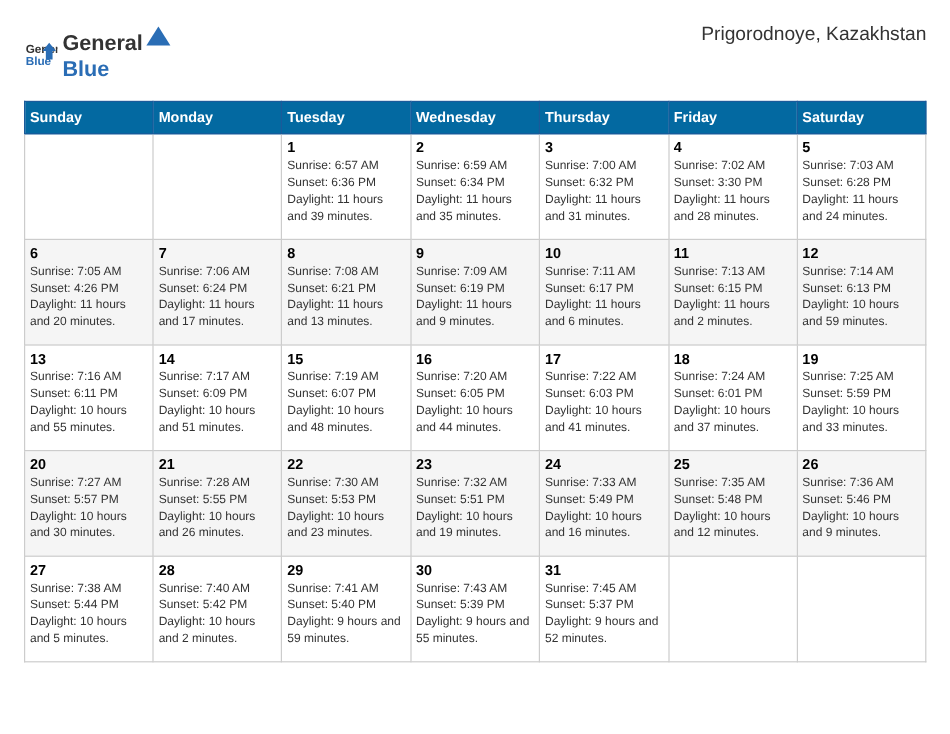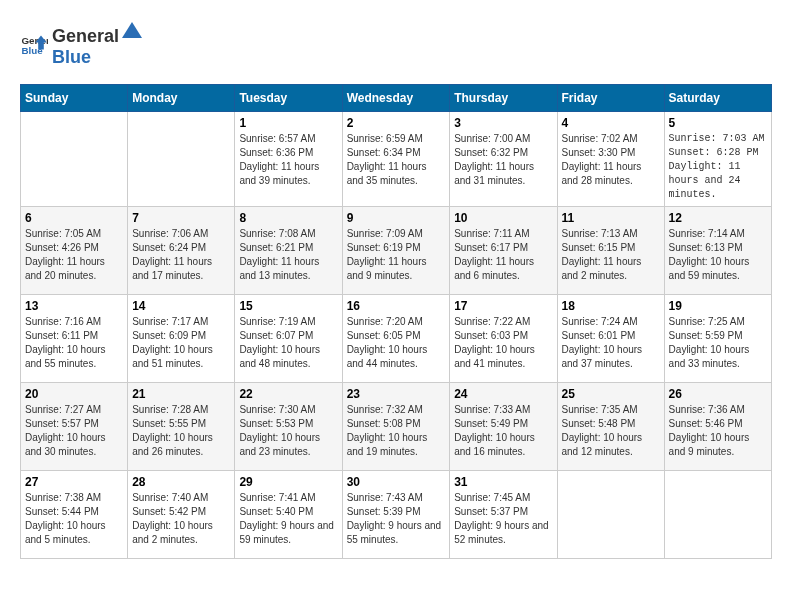--- a/index.html
+++ b/index.html
@@ -93,20 +93,21 @@
         <svg width="22" height="22" viewBox="0 0 22 22" style="margin:0 2px;">
           <polygon points="11,2 21,18 1,18" fill="#2a6db5"></polygon>
         </svg>
       </div>
       <div>
         <span style="font-size:18px; font-weight:bold; color:#2a6db5;">Blue</span>
       </div>
     </div>
   </div>
   <div class="title-block">
+    <div class="location-title">Prigorodnoye, Kazakhstan</div>
   </div>
 </div>
 
 <table class="calendar">
   <thead>
     <tr>
     <th>Sunday</th>
         <th>Monday</th>
         <th>Tuesday</th>
         <th>Wednesday</th>
@@ -138,21 +139,21 @@
 Daylight: 11 hours and 31 minutes.</div>
         </td>
         <td>
           <span class="day-number">4</span>
           <div class="day-info" style="white-space: pre-line;">Sunrise: 7:02 AM
 Sunset: 3:30 PM
 Daylight: 11 hours and 28 minutes.</div>
         </td>
         <td>
           <span class="day-number">5</span>
-          <div class="day-info" style="white-space: pre-line; font-family: Liberation Mono, monospace;">Sunrise: 7:03 AM
+          <div class="day-info" style="white-space: pre-line;">Sunrise: 7:03 AM
 Sunset: 6:28 PM
 Daylight: 11 hours and 24 minutes.</div>
         </td>
       </tr>
       <tr>
         <td>
           <span class="day-number">6</span>
           <div class="day-info" style="white-space: pre-line;">Sunrise: 7:05 AM
 Sunset: 4:26 PM
 Daylight: 11 hours and 20 minutes.</div>
@@ -253,21 +254,21 @@
         </td>
         <td>
           <span class="day-number">22</span>
           <div class="day-info" style="white-space: pre-line;">Sunrise: 7:30 AM
 Sunset: 5:53 PM
 Daylight: 10 hours and 23 minutes.</div>
         </td>
         <td>
           <span class="day-number">23</span>
           <div class="day-info" style="white-space: pre-line;">Sunrise: 7:32 AM
-Sunset: 5:08 PM
+Sunset: 5:51 PM
 Daylight: 10 hours and 19 minutes.</div>
         </td>
         <td>
           <span class="day-number">24</span>
           <div class="day-info" style="white-space: pre-line;">Sunrise: 7:33 AM
 Sunset: 5:49 PM
 Daylight: 10 hours and 16 minutes.</div>
         </td>
         <td>
           <span class="day-number">25</span>

